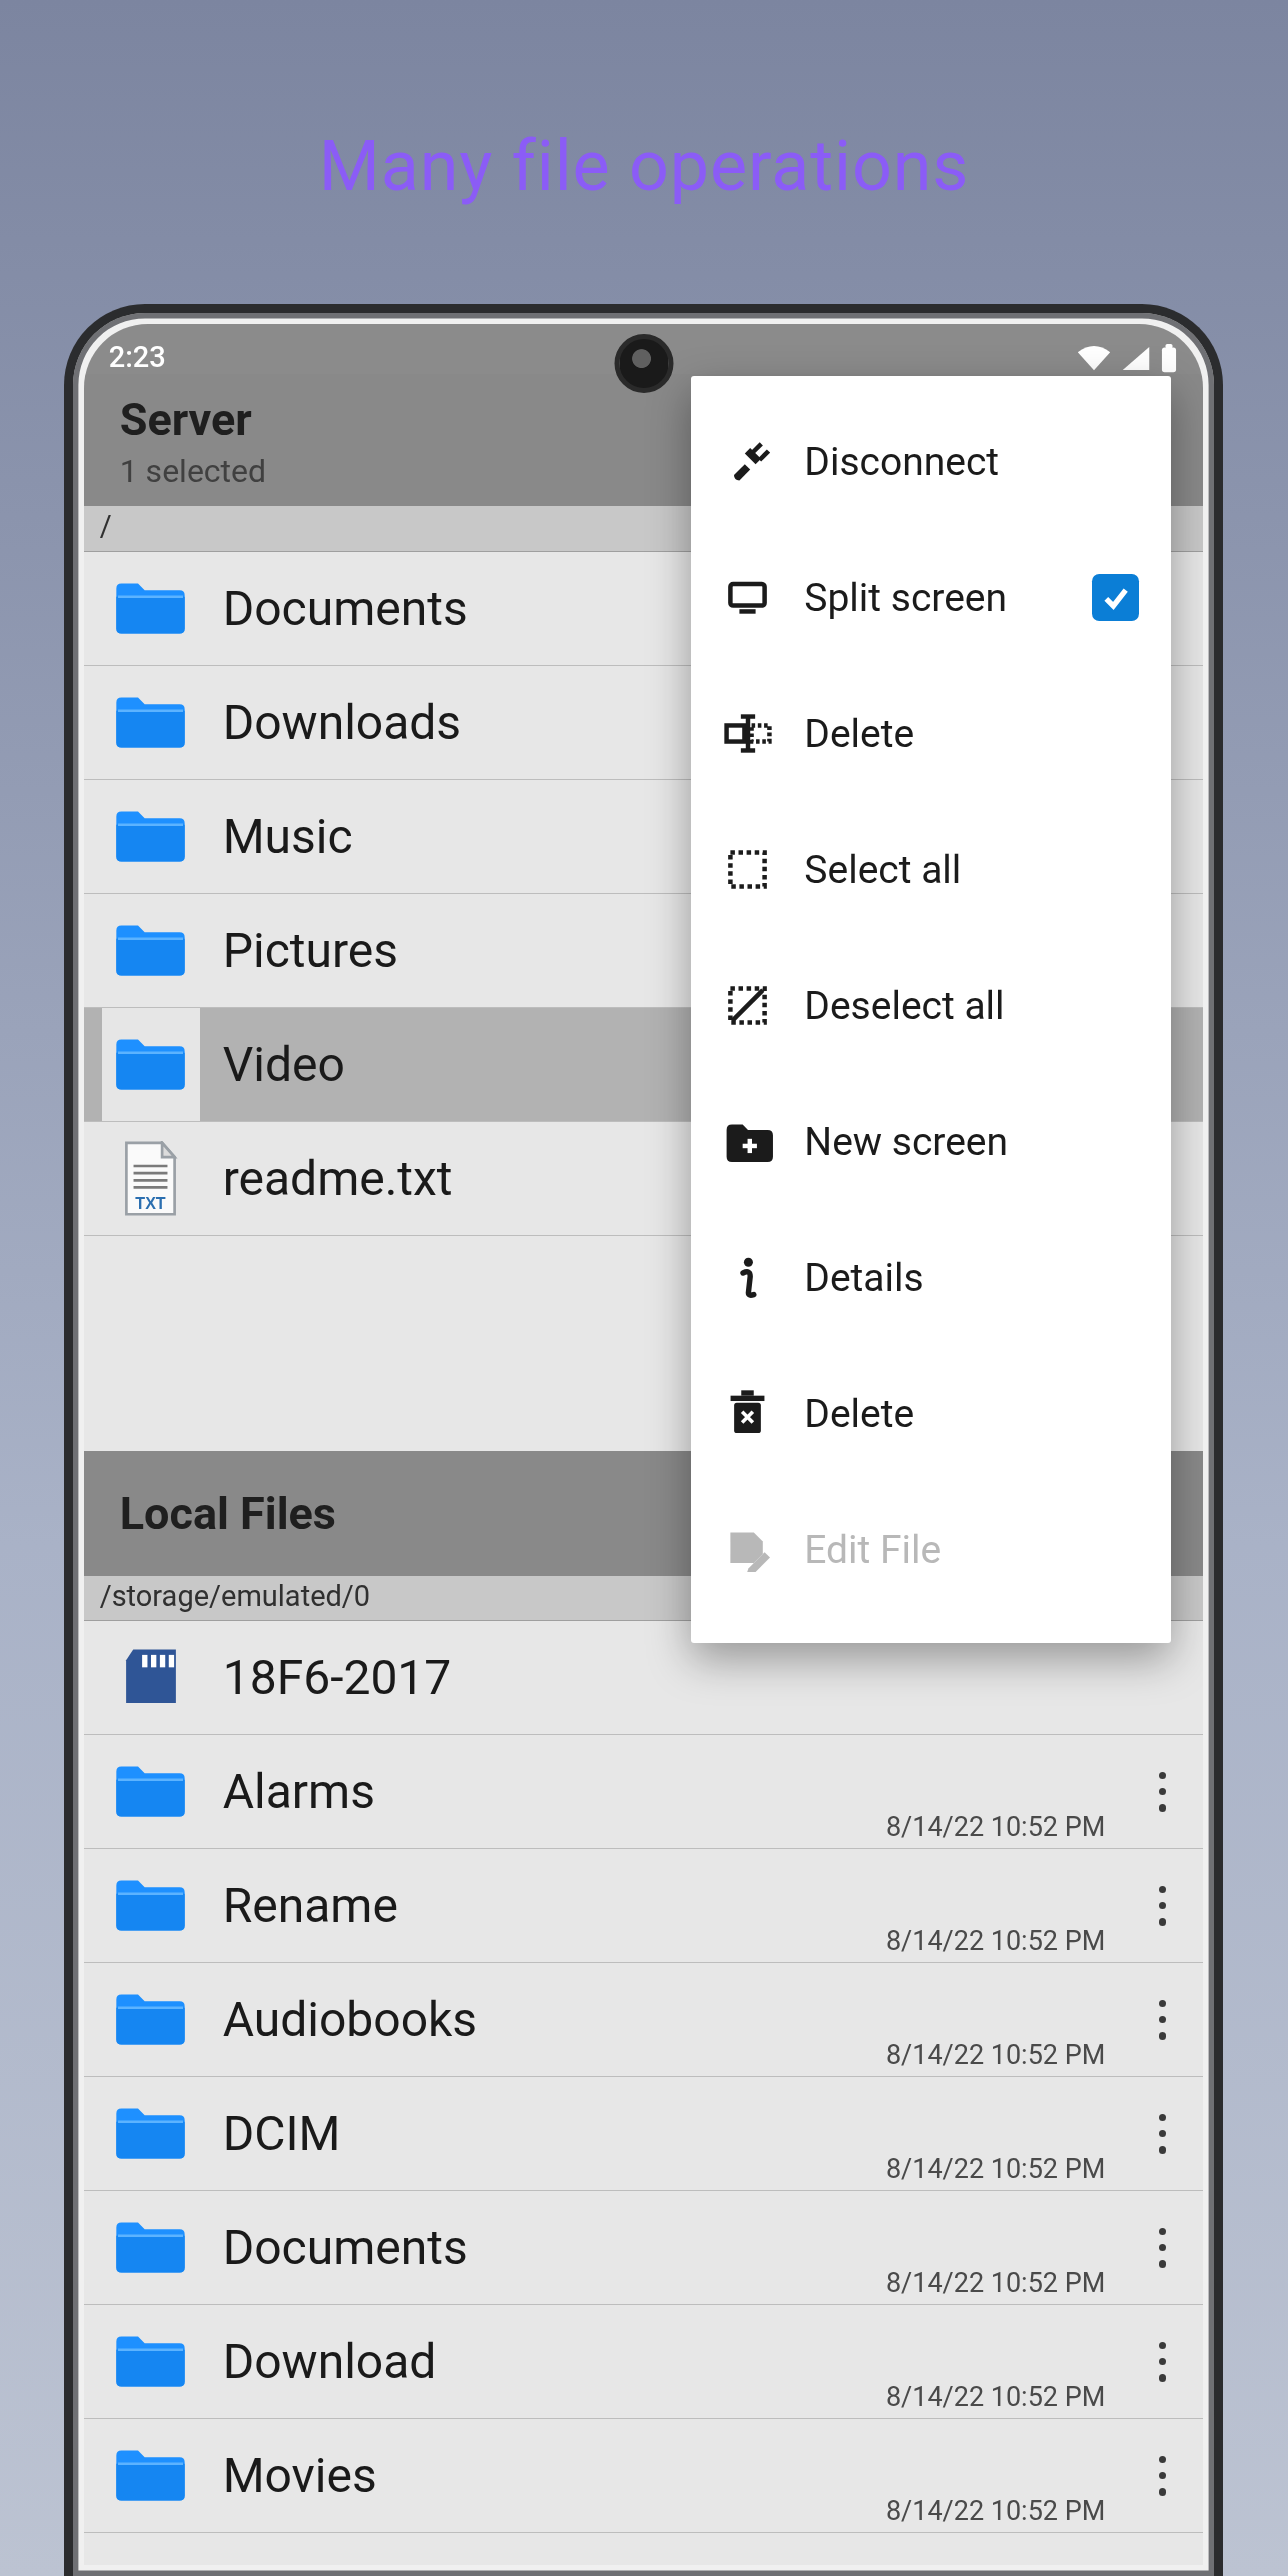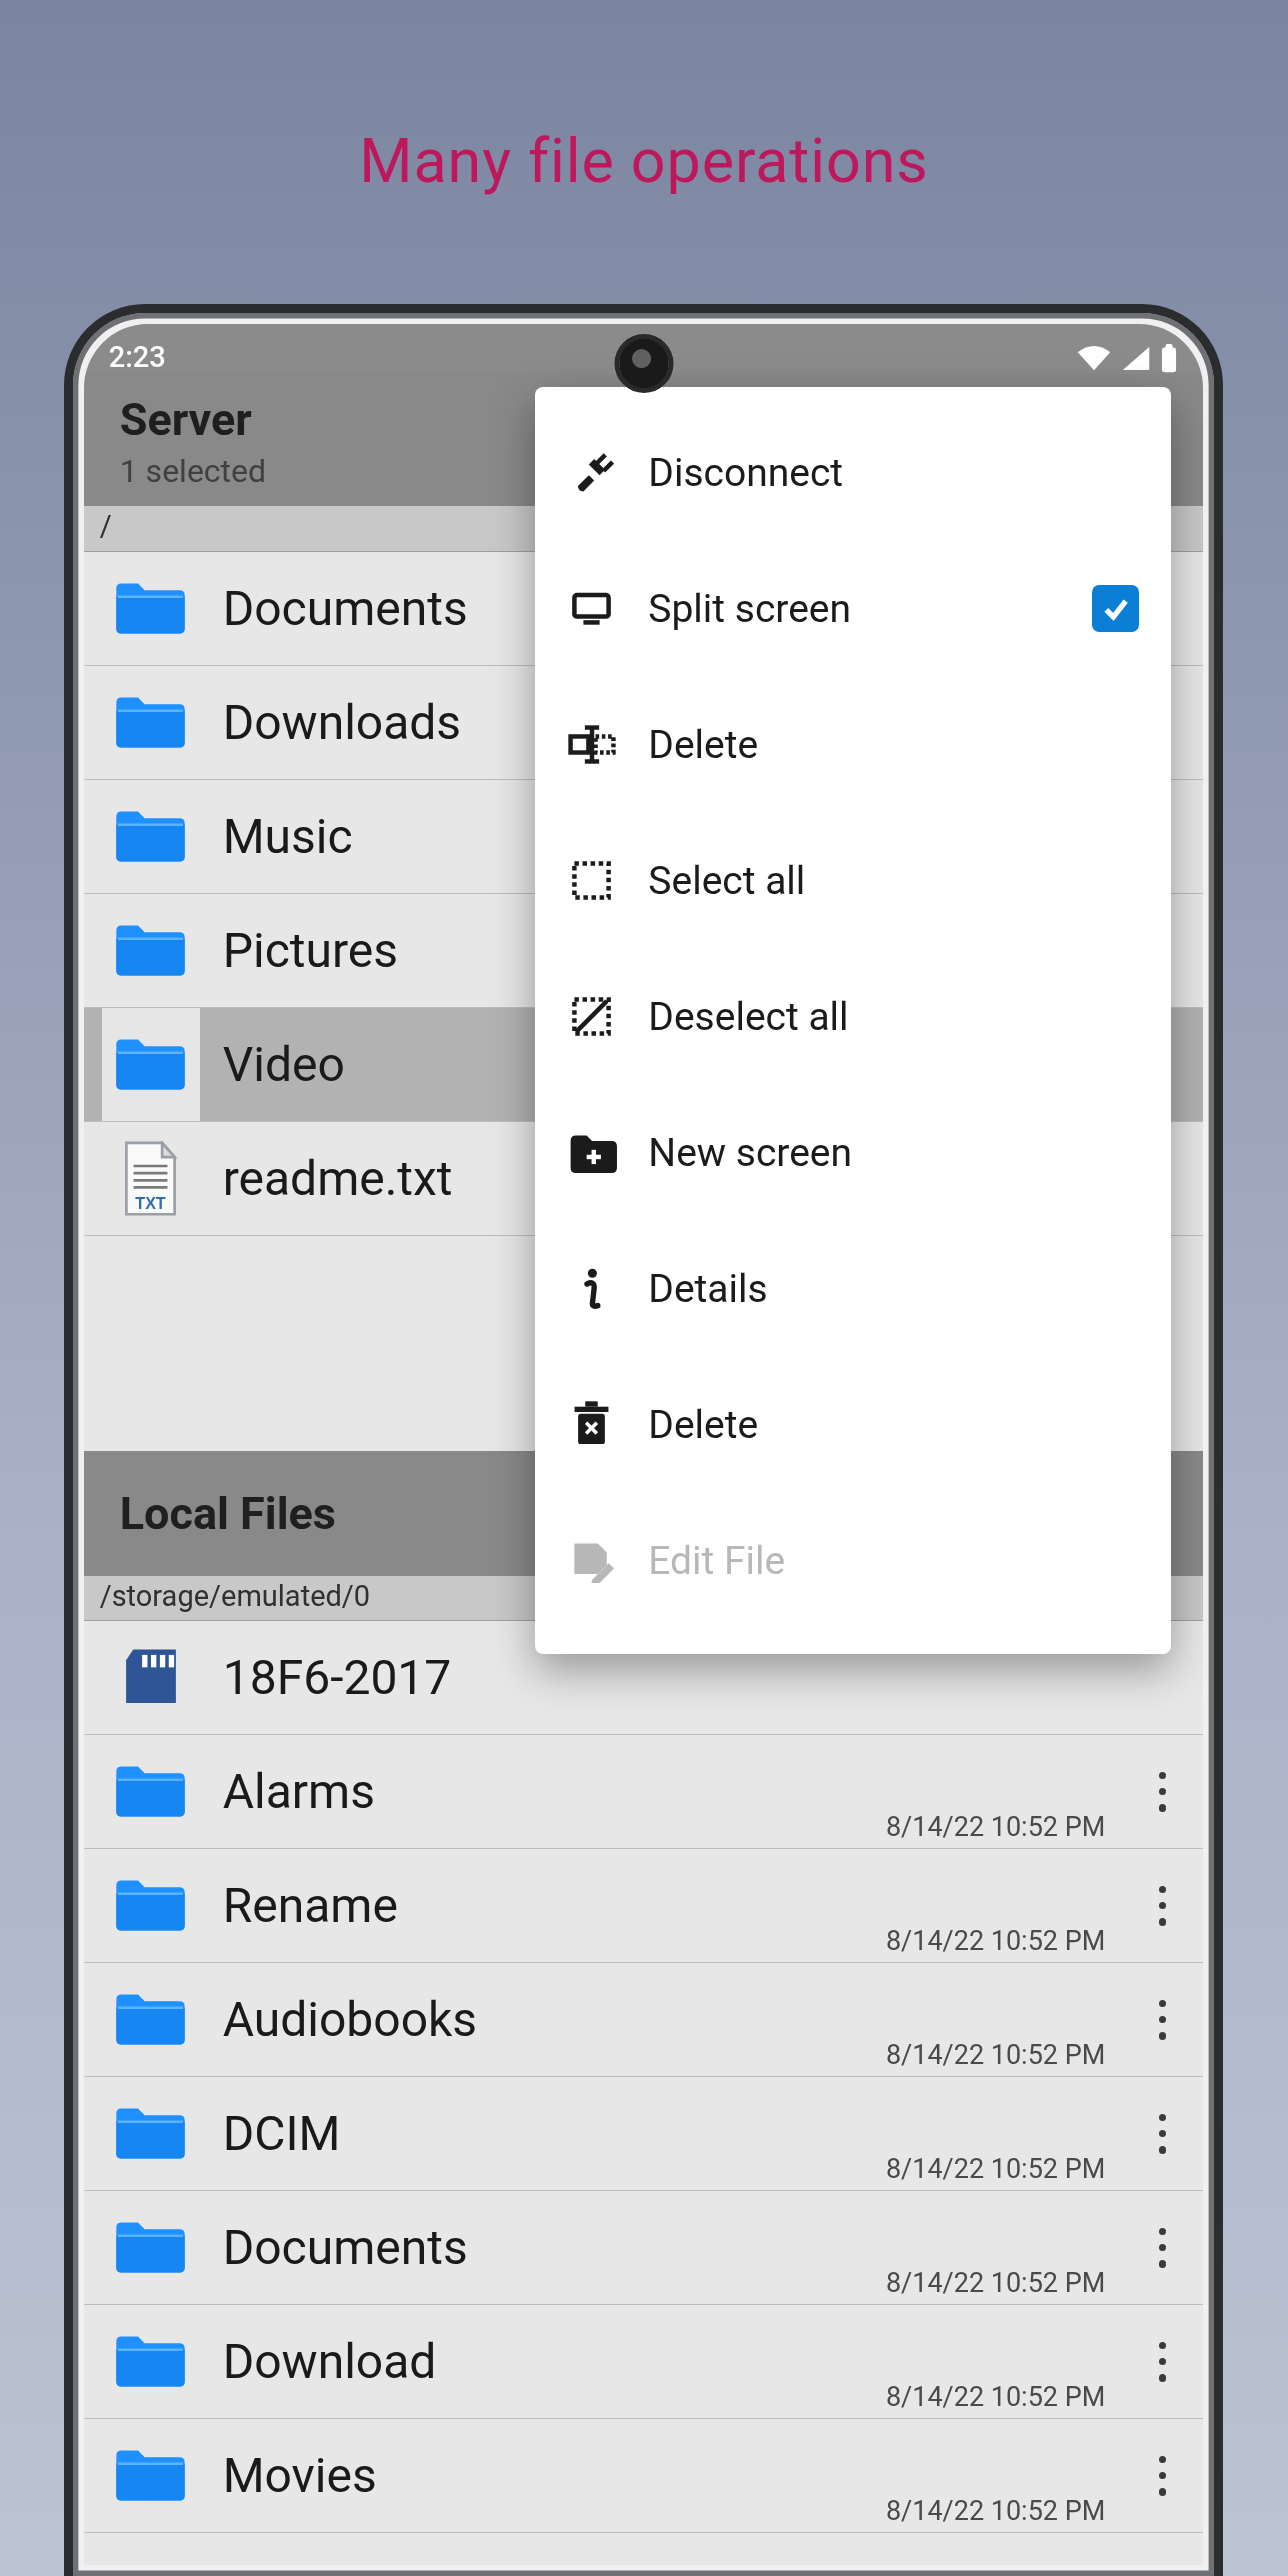--- a/index.html
+++ b/index.html
@@ -6,22 +6,22 @@
   html, body { width: 1288px; height: 2576px; }
   body {
     font-family: Roboto, "Segoe UI", Arial, sans-serif;
     background: linear-gradient(180deg, #7c85a0 0%, #a9b2c7 60%, #bcc3d2 100%);
     overflow: hidden;
     -webkit-font-smoothing: antialiased;
   }
 
   .promo-title {
     text-align: center;
-    color: #be185d;
-    font-size: 61px;
+    color: #8b5cf6;
+    font-size: 70px;
     font-weight: 400;
     letter-spacing: 0.9px;
     padding-top: 125px;
     padding-bottom: 54px;
   }
 
   .device-frame {
     position: absolute;
     left: 64px;
     top: 304px;
@@ -131,25 +131,25 @@
   }
   .more-dots span { width:7.2px; height:7.2px; background:#3a3a3a; border-radius:50%; }
 
   .gap-block { height: 215px; background:#e7e7e7; }
 
   .section-header.local { padding: 36px 36px 36px 36px; }
 
   
   .menu {
     position: absolute;
-    top: 63px;
+    top: 52px;
     right: 32px;
-    width: 636px;
+    width: 480px;
     background: #ffffff;
-    border-radius: 8px;
+    border-radius: 3px;
     box-shadow: 0 16px 43px rgba(0,0,0,0.35);
     padding: 18px 0 25px 0;
     z-index: 40;
   }
   .menu-item {
     display:flex; align-items:center;
     height: 136px;
     padding: 0 32px 0 25px;
     color:#1b1b1b;
     font-size: 39px;

